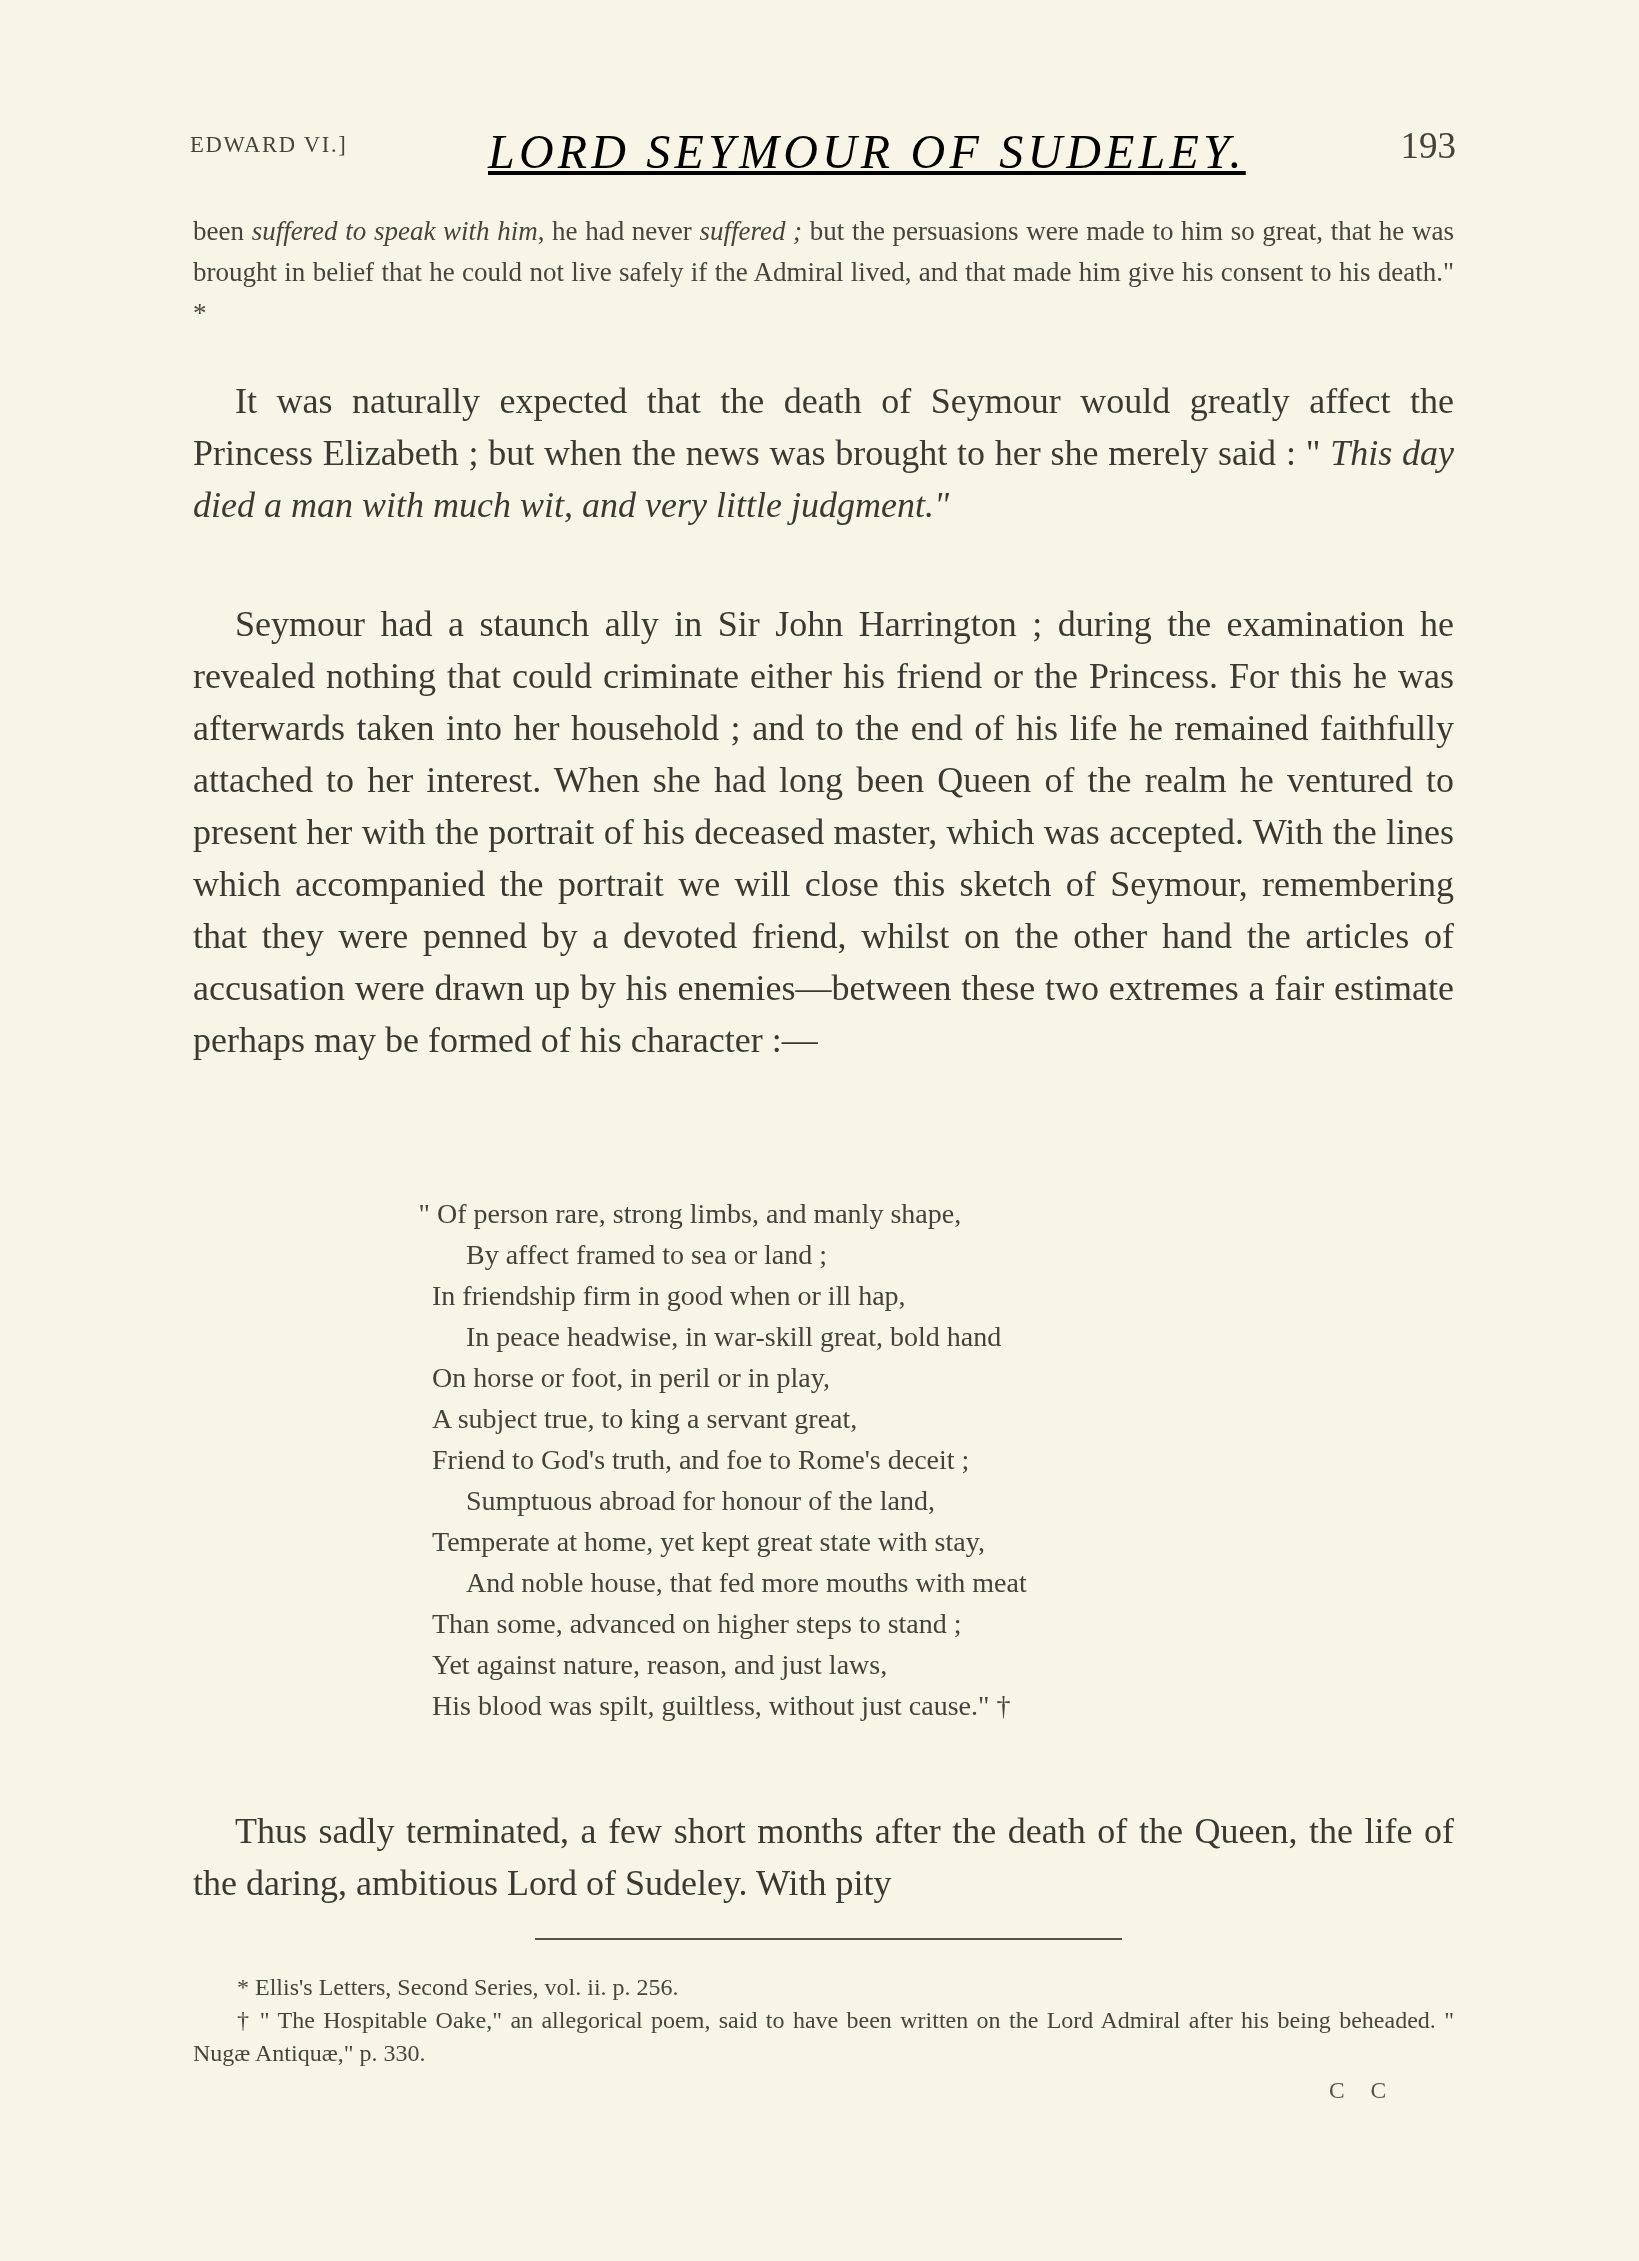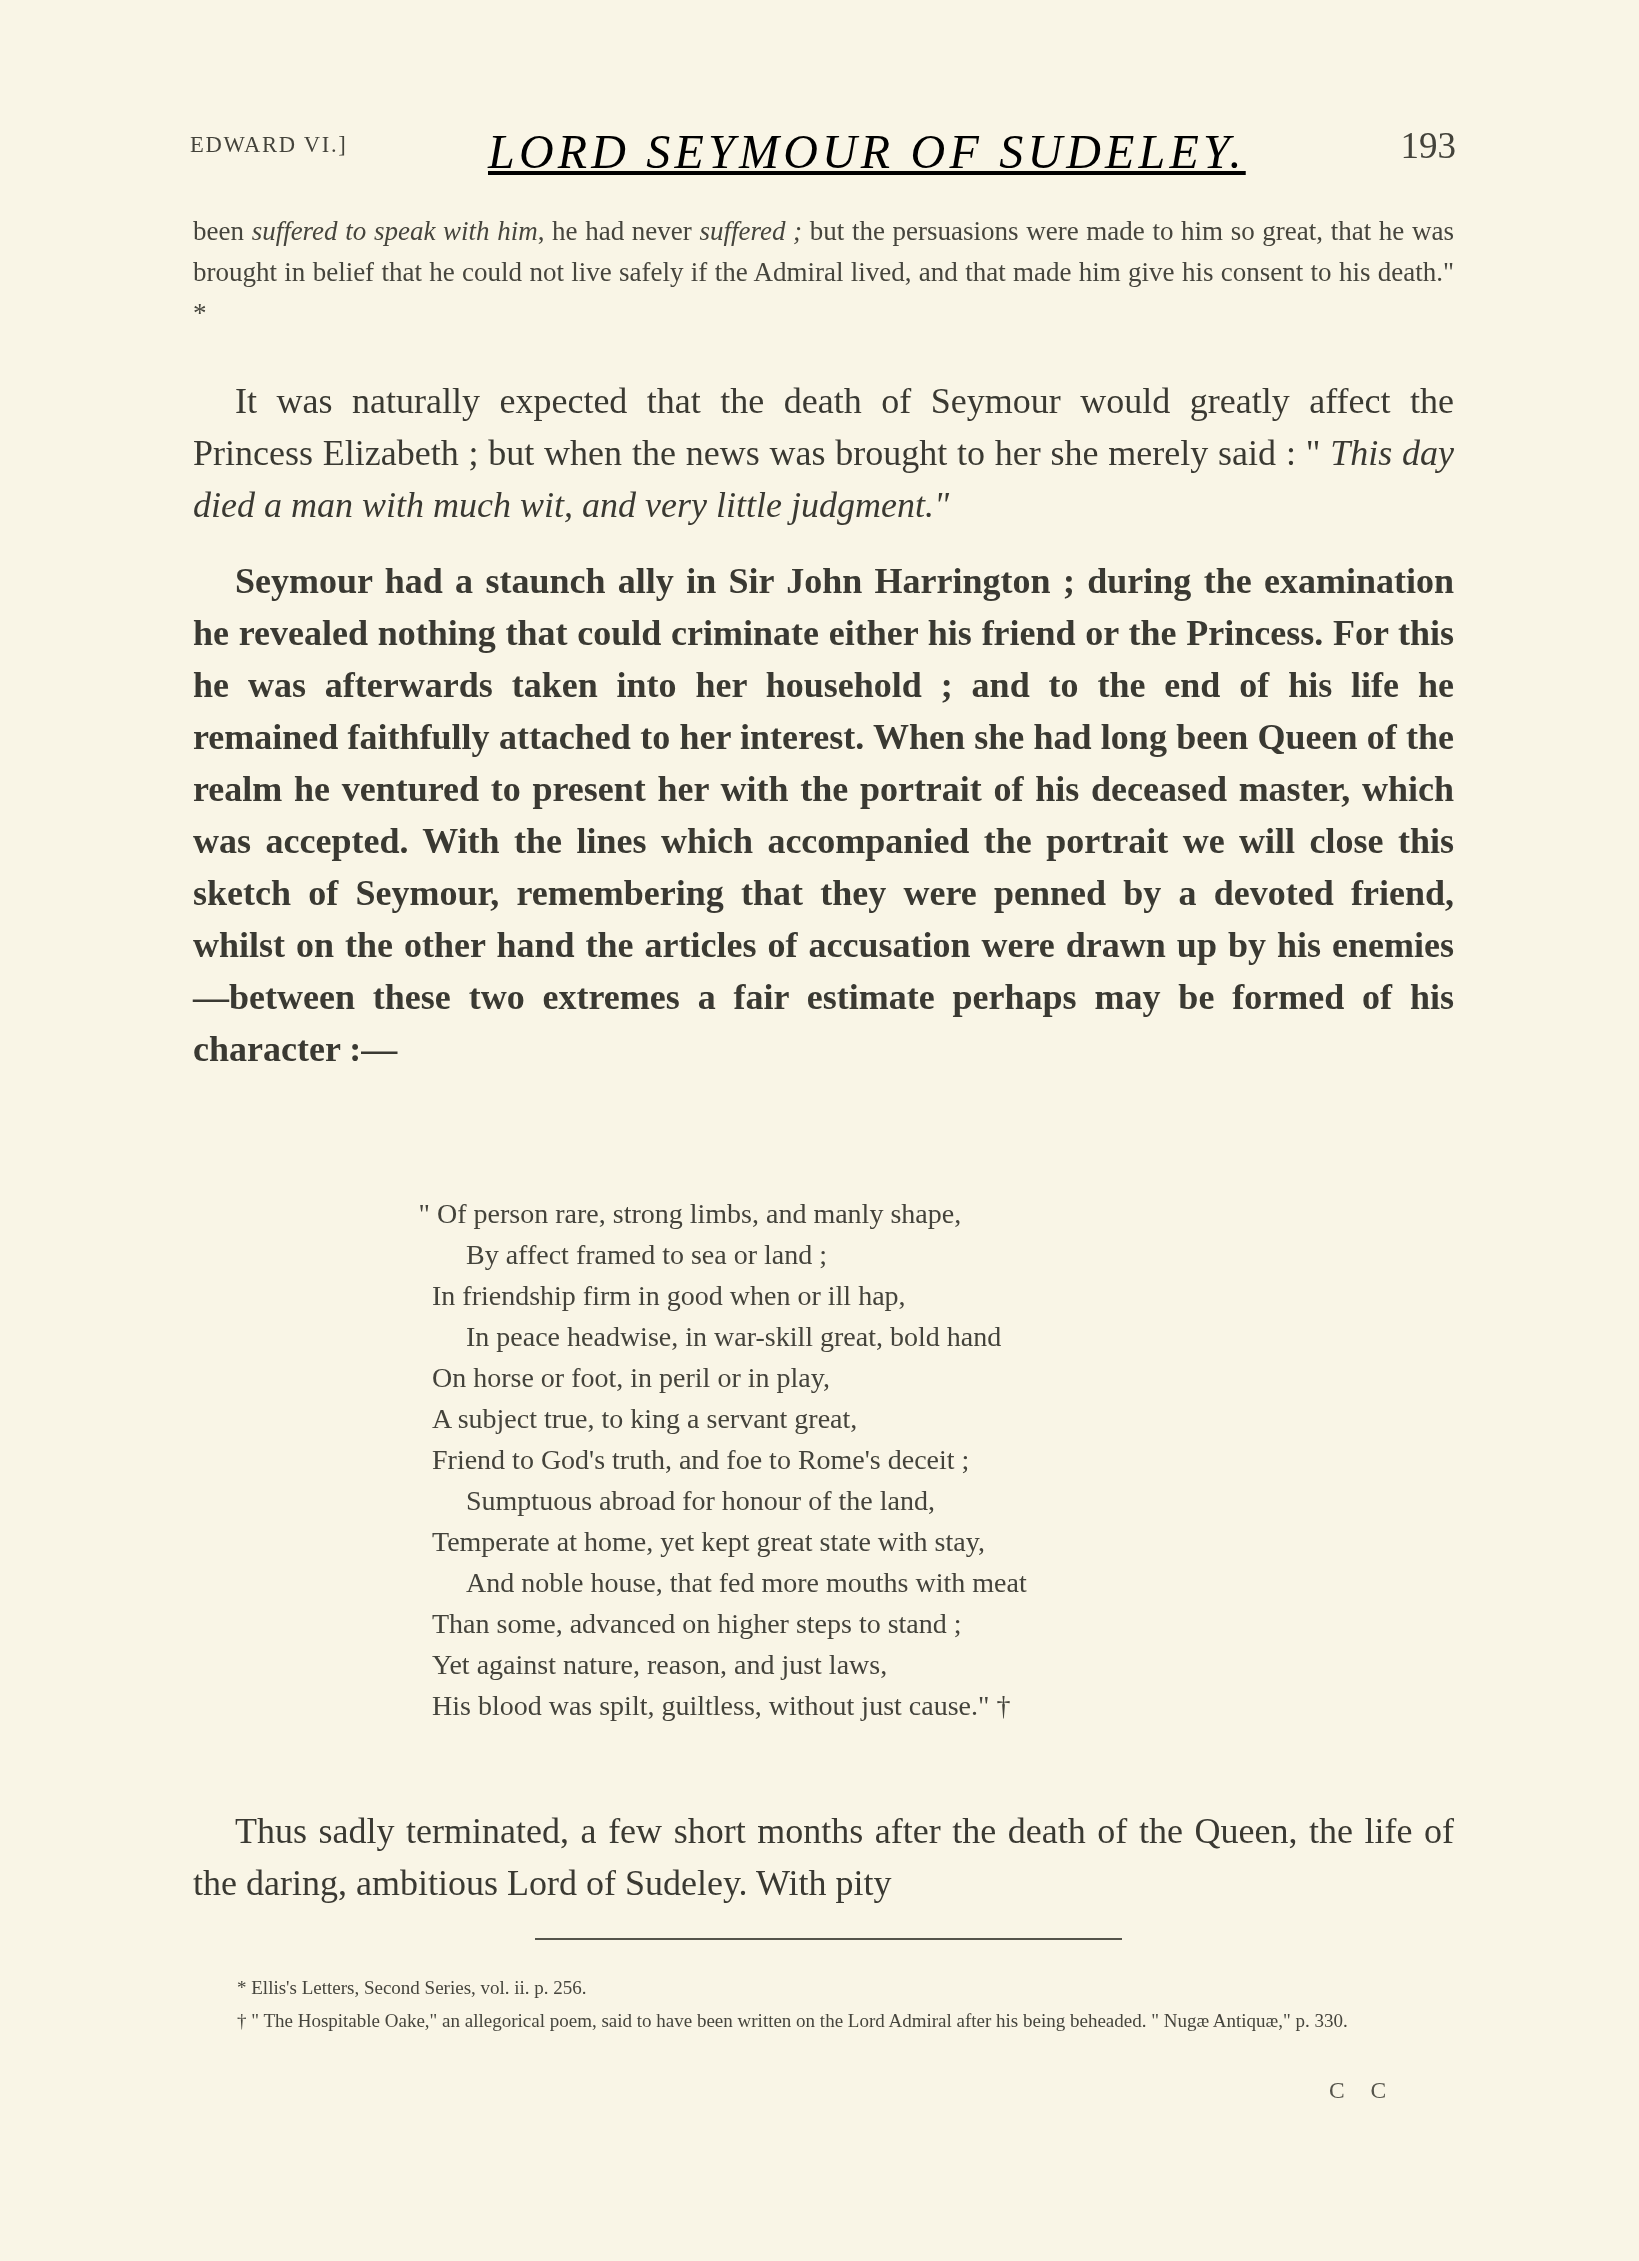--- a/index.html
+++ b/index.html
@@ -35,38 +35,38 @@
       font-size: 27px; line-height: 41px; text-align: justify;
       color: #46453d;
     }
     .body-text {
       font-size: 36px; line-height: 52px; text-align: justify;
       color: #3a3932;
     }
     .para { margin: 0; text-indent: 42px; }
     .para.noindent { text-indent: 0; }
     .p1 { top: 375px; }
-    .p2 { top: 555px; font-weight: bold; }
+    .p2 { top: 598px; }
     .p3 { top: 1805px; }
 
     .poem {
       position: absolute; left: 432px; top: 1193px; width: 838px;
       font-size: 28px; line-height: 41px; color: #44433b;
     }
     .poem-line { white-space: nowrap; }
     .poem-line.indent { padding-left: 34px; }
     .poem-line.first { margin-left: -13.4px; }
 
     .footnote-rule {
       position: absolute; left: 535px; top: 1938px; width: 587px; height: 1.7px;
       background: #55544b;
     }
     .footnotes {
       position: absolute; left: 193px; top: 1971px; width: 1261px;
-      font-size: 19px; line-height: 33px; color: #46453d; text-align: justify;
+      font-size: 24px; line-height: 33px; color: #46453d; text-align: justify;
     }
     .fn { margin: 0; }
     .fn.indent { text-indent: 44px; }
 
     .signature {
       position: absolute; left: 1309px; top: 2077px;
       font-size: 23.5px; letter-spacing: 10px; color: #55544b; margin-left: 20px;
     }
     i { font-style: italic; }
   </style>

